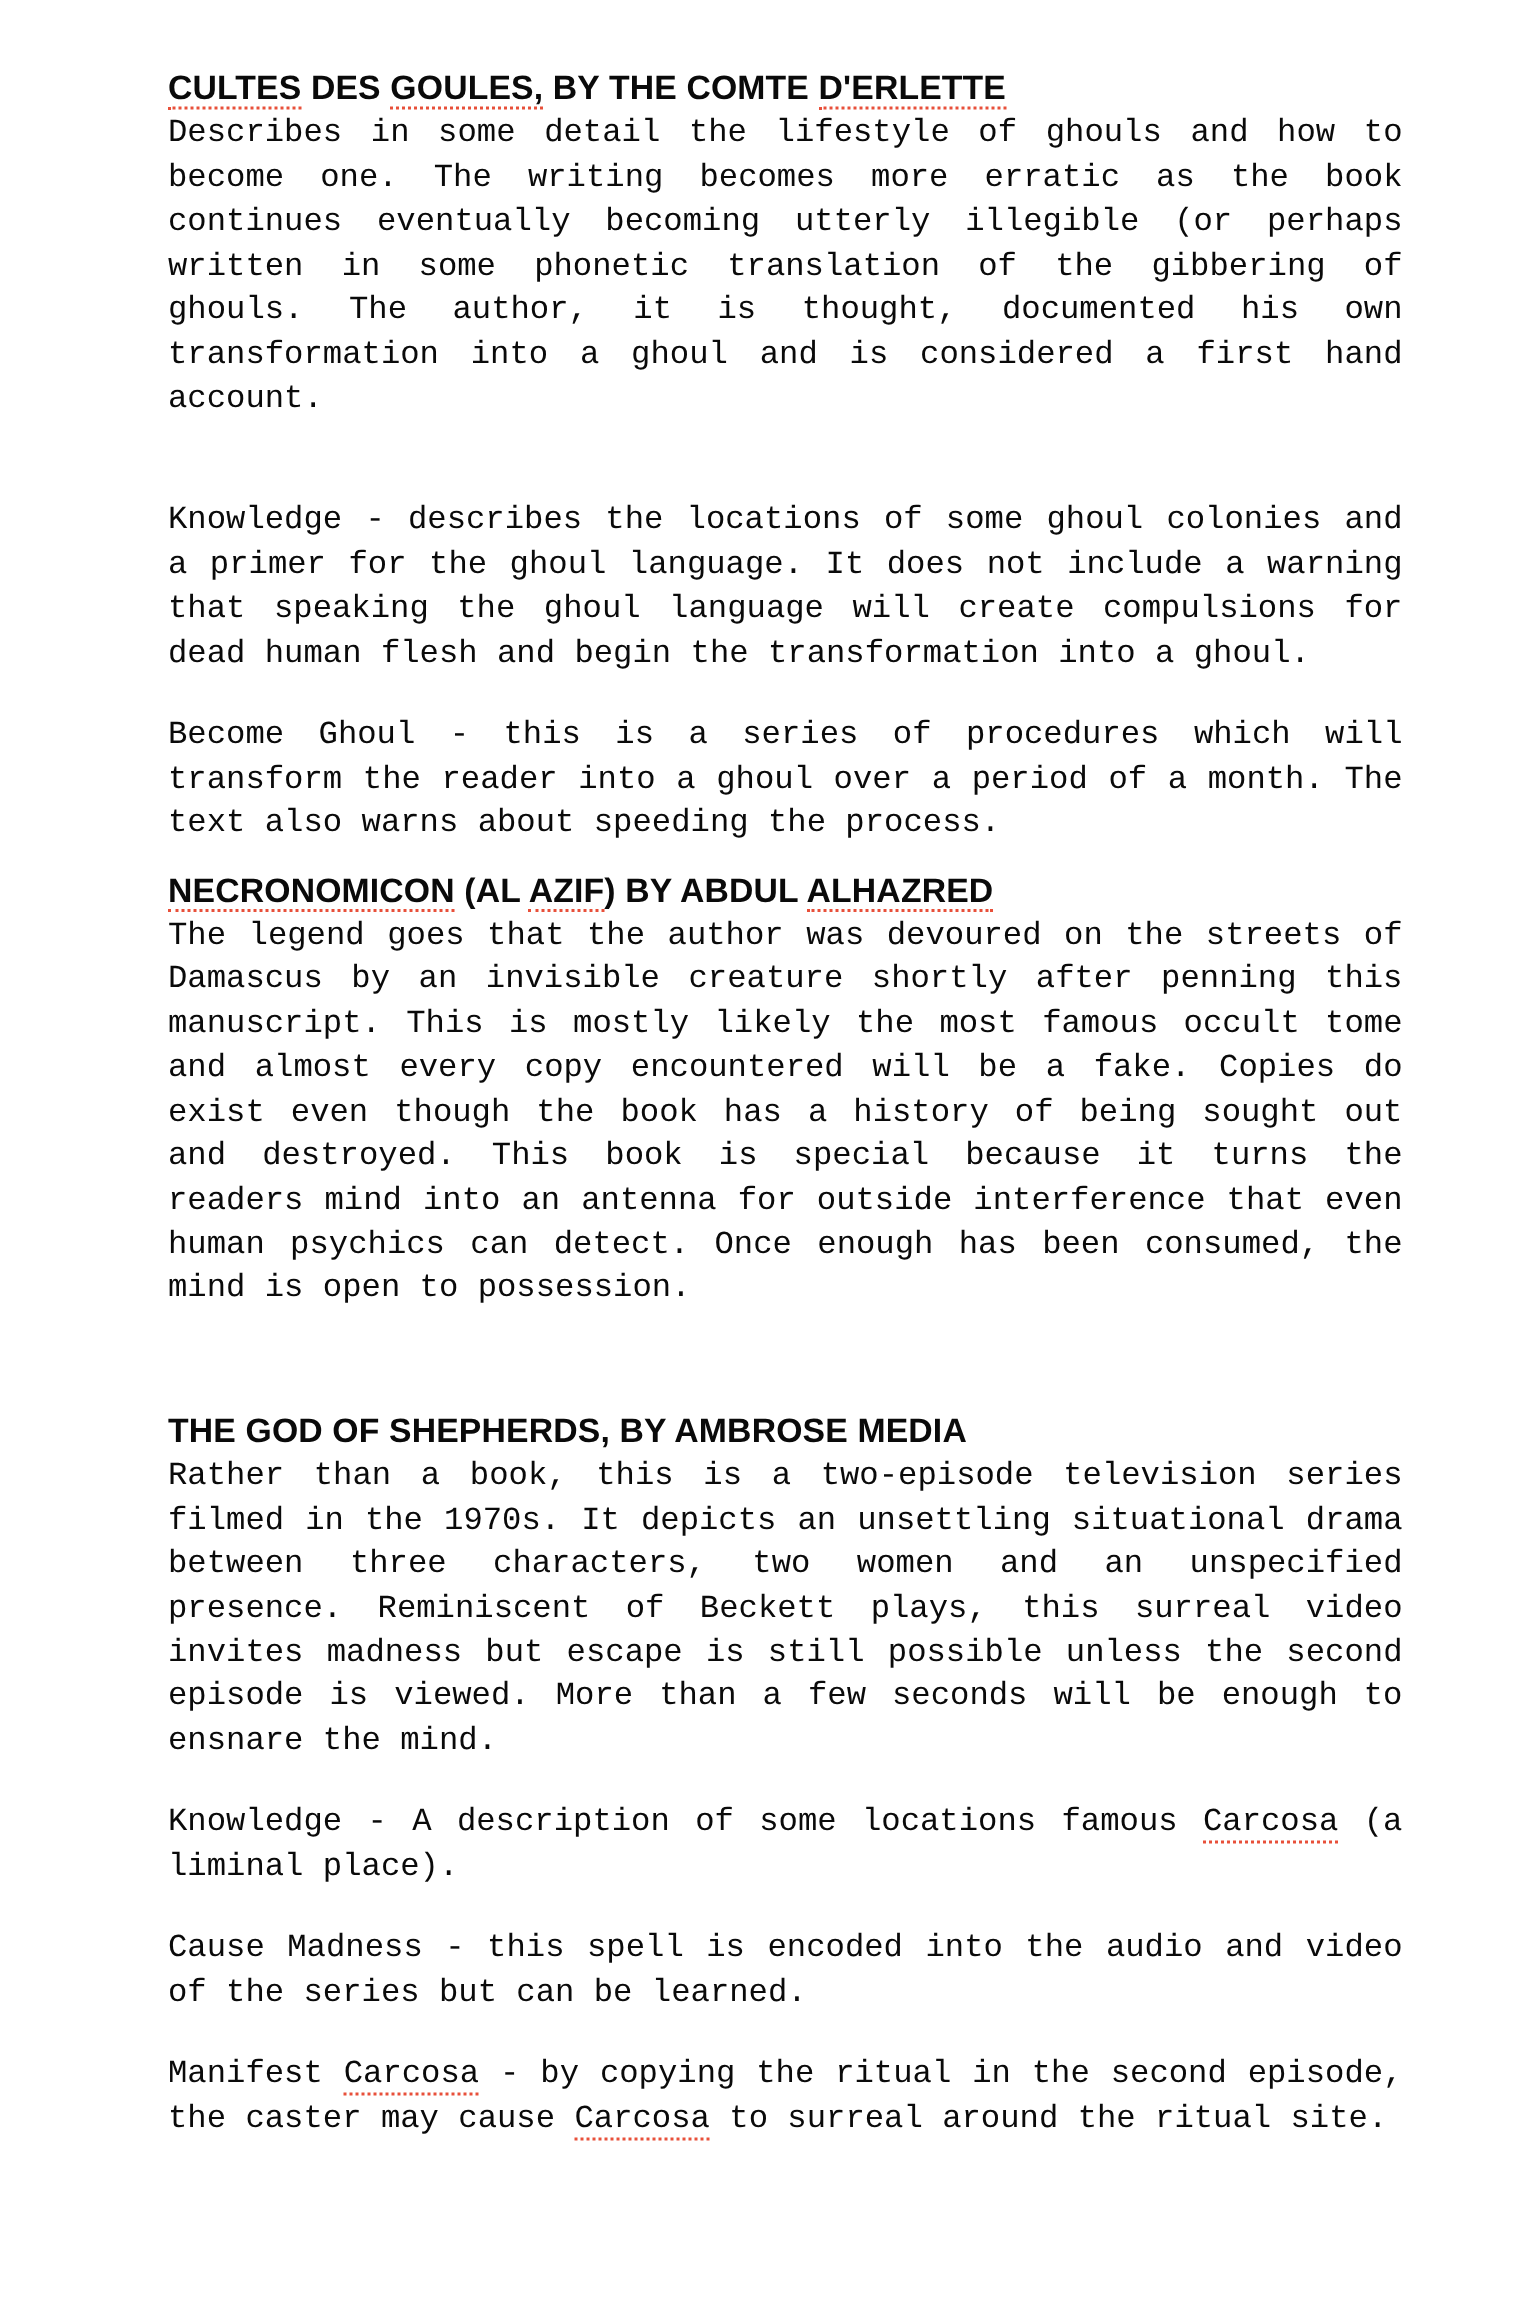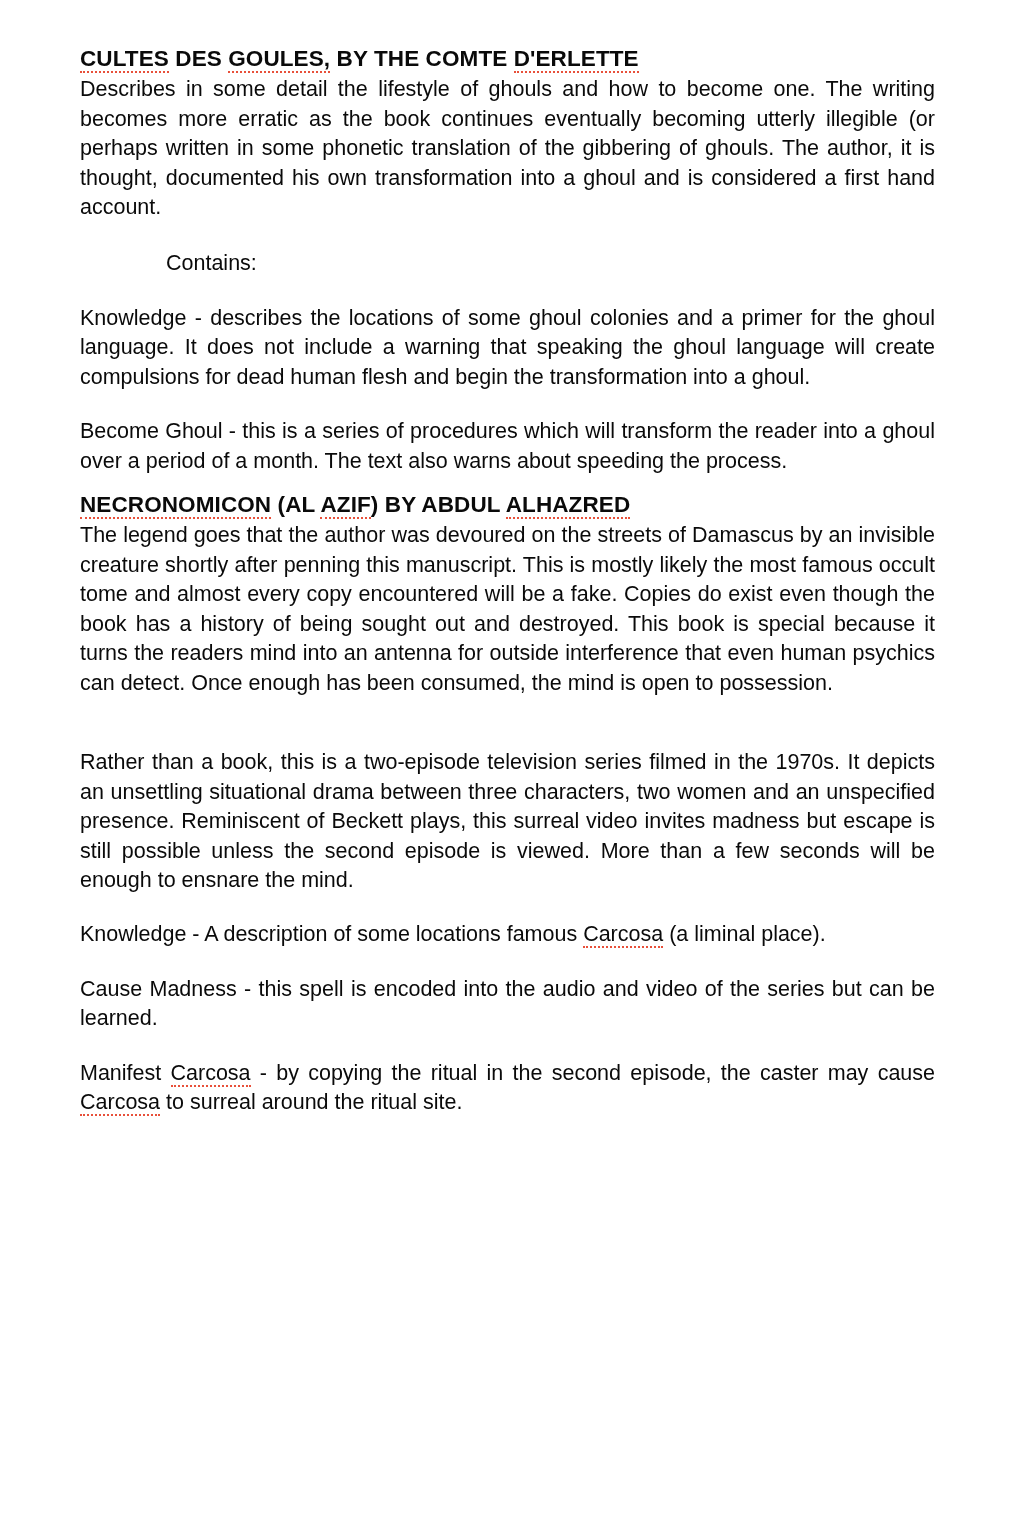--- a/index.html
+++ b/index.html
@@ -8,21 +8,21 @@
     background: #ffffff;
   }
   body {
     font-family: "Liberation Sans", sans-serif;
     color: #0a0a0a;
   }
   .page {
     width: 1025px;
     min-height: 1536px;
     box-sizing: border-box;
-    padding: 44px 90px 20px 80px;
+    padding: 44px 90px 20px 112px;
     background: #ffffff;
     position: relative;
   }
   .doc {
     font-size: 21.5px;
     line-height: 1.37;
   }
   h2.entry-title {
     font-size: 22.5px;
     font-weight: bold;
@@ -30,20 +30,21 @@
     line-height: 1.3;
     letter-spacing: 0.1px;
   }
   h2.entry-title.spaced {
     margin-top: 14px;
   }
   p.body-para {
     margin: 0;
     text-align: justify;
     text-justify: inter-word;
+    font-family: Liberation Mono, monospace;
   }
   .gap {
     height: 26px;
   }
   .gap-small {
     height: 25px;
   }
   .contains {
     margin: 0;
     padding-left: 86px;
@@ -59,35 +60,37 @@
 
 <div class="page">
   <div class="doc">
 
     <h2 class="entry-title">
       <span class="sp">CULTES</span><span> DES </span><span class="sp">GOULES,</span><span> BY THE COMTE </span><span class="sp">D'ERLETTE</span>
     </h2>
     <p class="body-para">Describes in some detail the lifestyle of ghouls and how to become one. The writing becomes more erratic as the book continues eventually becoming utterly illegible (or perhaps written in some phonetic translation of the gibbering of ghouls. The author, it is thought, documented his own transformation into a ghoul and is considered a first hand account.</p>
 
     <div class="gap"></div>
-    <p class="contains">Contains:</p>
     <div class="gap"></div>
 
     <p class="body-para">Knowledge - describes the locations of some ghoul colonies and a primer for the ghoul language. It does not include a warning that speaking the ghoul language will create compulsions for dead human flesh and begin the transformation into a ghoul.</p>
     <div class="gap-small"></div>
     <p class="body-para">Become Ghoul - this is a series of procedures which will transform the reader into a ghoul over a period of a month. The text also warns about speeding the process.</p>
 
     <h2 class="entry-title spaced">
       <span class="sp">NECRONOMICON</span><span> (AL </span><span class="sp">AZIF</span><span>) BY ABDUL </span><span class="sp">ALHAZRED</span>
     </h2>
     <p class="body-para">The legend goes that the author was devoured on the streets of Damascus by an invisible creature shortly after penning this manuscript. This is mostly likely the most famous occult tome and almost every copy encountered will be a fake. Copies do exist even though the book has a history of being sought out and destroyed. This book is special because it turns the readers mind into an antenna for outside interference that even human psychics can detect. Once enough has been consumed, the mind is open to possession.</p>
 
     <div class="gap-small"></div>
     <div class="gap-small"></div>
 
+    <h2 class="entry-title spaced">
+      <span>THE GOD OF SHEPHERDS, BY AMBROSE MEDIA</span>
+    </h2>
     <p class="body-para">Rather than a book, this is a two-episode television series filmed in the 1970s. It depicts an unsettling situational drama between three characters, two women and an unspecified presence. Reminiscent of Beckett plays, this surreal video invites madness but escape is still possible unless the second episode is viewed. More than a few seconds will be enough to ensnare the mind.</p>
 
     <div class="gap-small"></div>
     <p class="body-para">
       <span>Knowledge - A description of some locations famous </span><span class="sp">Carcosa</span><span> (a liminal place).</span>
     </p>
 
     <div class="gap-small"></div>
     <p class="body-para">
       <span>Cause Madness - this spell is encoded into the audio and video of the series but can be learned.</span>

